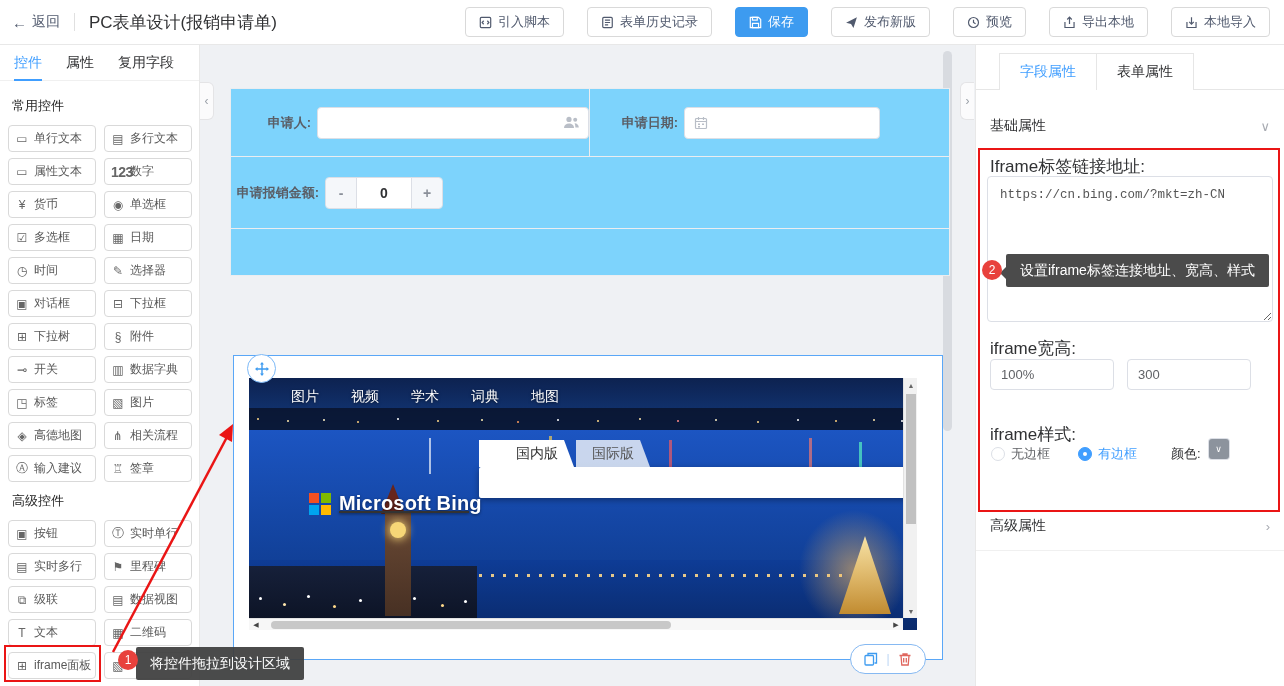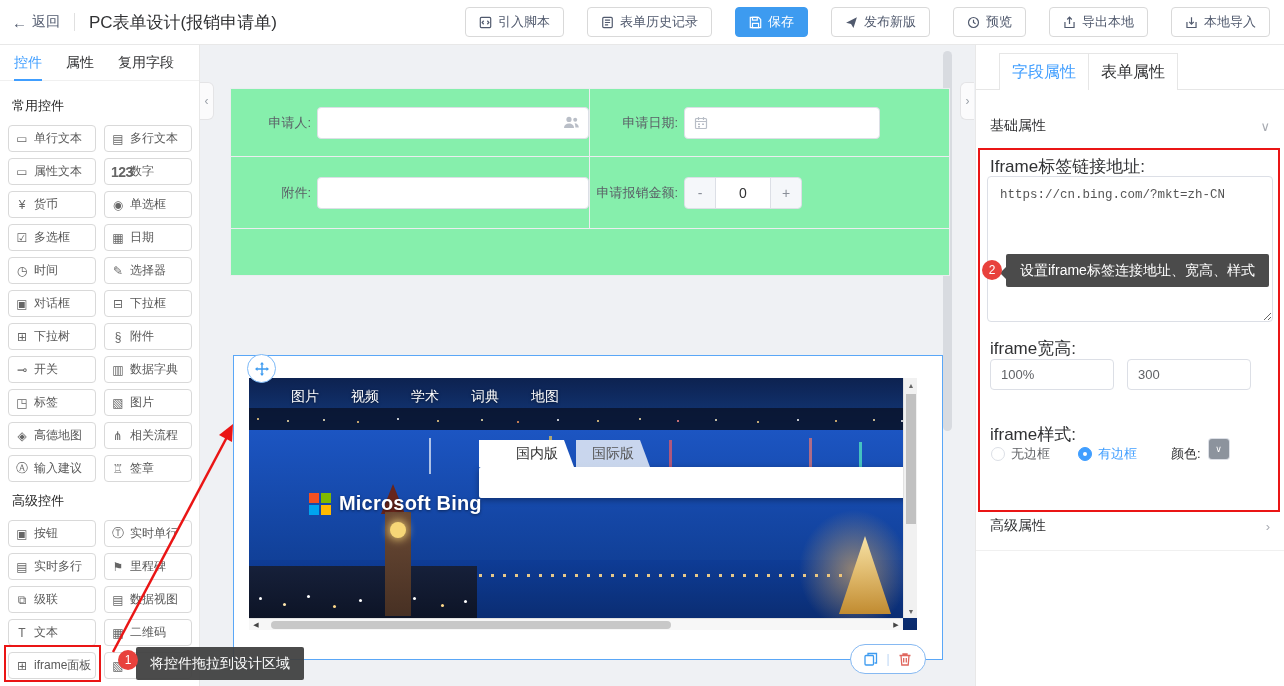--- a/index.html
+++ b/index.html
@@ -34,21 +34,21 @@
   .comp .cicon.tiny { font-size:14px; letter-spacing:-0.5px; font-weight:bold; }
   .comp.hl { position:relative; }
 
   
   .canvas { position:absolute; left:200px; top:45px; width:775px; height:641px; background:#eff1f4; overflow:hidden; }
   .canvas-scrollbar { position:absolute; left:743px; top:6px; width:9px; height:380px; background:#d8dbe0; border-radius:5px; }
   .collapse-handle { position:absolute; width:14px; height:38px; background:#fbfbfc; border:1px solid #e4e4e6; color:#9aa0a8; display:flex; align-items:center; justify-content:center; font-size:12px; z-index:6; cursor:pointer; }
   .collapse-handle.left  { left:200px; top:82px; border-left:none; border-radius:0 6px 6px 0; }
   .collapse-handle.right { left:960px; top:82px; border-right:none; border-radius:6px 0 0 6px; }
 
-  .form-card { position:absolute; left:30px; top:43px; width:720px; background:#86efac; border:1px solid #ebedf0; }
+  .form-card { position:absolute; left:30px; top:43px; width:720px; background:#7dd3fc; border:1px solid #ebedf0;font-weight:bold; }
   .form-row { display:flex; border-bottom:1px solid #ebedf0; }
   .form-row:last-child { border-bottom:none; }
   .form-cell { width:50%; display:flex; align-items:center; }
   .form-cell.first { border-right:1px solid #ebedf0; }
   .r1 { height:68px; } .r2 { height:68px; } .r3 { height:72px; } .r4 { height:46px; }
   .f-label { flex:0 0 86px; text-align:right; font-size:13px; color:#5a5e66; padding-right:6px; }
   .form-cell.second .f-label { flex:0 0 92px; margin-left:2px; }
   .f-input { position:relative; height:32px; border:1px solid #dcdfe6; border-radius:4px; background:#fff; display:flex; align-items:center; }
   .w-wide { width:272px; } .w-mid { width:196px; }
   .icon-right { position:absolute; right:8px; top:7px; }
@@ -83,34 +83,34 @@
   .tower-clock { position:absolute; left:141px; bottom:92px; width:16px; height:16px; border-radius:50%; background:#f7d777; box-shadow:0 0 8px 2px rgba(247,215,119,.8); }
   .tree-glow { position:absolute; right:8px; bottom:0; width:110px; height:120px; background:radial-gradient(closest-side,rgba(255,190,90,.55),transparent); }
   .tree { position:absolute; right:26px; bottom:16px; width:52px; height:78px; background:linear-gradient(#ffe9a8,#c98f2d); clip-path:polygon(50% 0,100% 100%,0 100%); opacity:.95; }
   .bing-nav { position:absolute; left:42px; top:10px; display:flex; gap:32px; z-index:3; }
   .bnav-link { color:#fff; font-size:14px; text-shadow:0 1px 3px rgba(0,0,0,.6); cursor:pointer; }
   .bing-tabs { position:absolute; left:230px; top:62px; display:flex; z-index:3; }
   .btab { height:27px; padding:0 16px; display:flex; align-items:center; font-size:14px; clip-path:polygon(0 0,calc(100% - 10px) 0,100% 100%,0 100%); }
   .btab.active { background:#fff; color:#333;padding-left:37px; }
   .btab.inactive { background:rgba(245,247,250,.8); color:#555; margin-left:2px; }
   .bing-search { position:absolute; left:230px; top:89px; width:437px; height:31px; background:#fff; border-radius:2px; box-shadow:0 2px 6px rgba(0,0,0,.35); z-index:2; }
-  .bing-logo { position:absolute; left:60px; top:114px; display:flex; align-items:center; gap:8px; z-index:3; }
+  .bing-logo { position:absolute; left:60px; top:114px; display:flex; align-items:center; gap:8px; z-index:3;text-decoration:underline; }
   .msq-grid { display:grid; grid-template-columns:10px 10px; grid-template-rows:10px 10px; gap:2px; }
   .logo-text { color:#fff; font-size:20px; font-weight:600; letter-spacing:.2px; text-shadow:0 1px 3px rgba(0,0,0,.5); }
   .vscroll { position:absolute; right:0; top:0; bottom:12px; width:14px; background:#f1f1f1; z-index:5; border-left:1px solid #e2e2e2; }
   .vthumb { position:absolute; left:2px; top:16px; width:10px; height:130px; background:#c1c1c1; }
   .varr { position:absolute; left:0; width:14px; height:14px; font-size:7px; color:#666; display:flex; align-items:center; justify-content:center; }
   .hscroll { position:absolute; left:0; right:14px; bottom:0; height:12px; background:#f7f7f7; z-index:5; border-top:1px solid #e2e2e2; }
   .hthumb { position:absolute; left:22px; top:2px; width:400px; height:8px; background:#c8c8c8; border-radius:4px; }
   .harr { position:absolute; top:0; width:14px; height:12px; font-size:7px; color:#444; display:flex; align-items:center; justify-content:center; }
 
   
   .rpanel { position:absolute; left:975px; top:45px; width:309px; height:641px; background:#fff; border-left:1px solid #e8e8e8; z-index:3; }
   .rp-tabs { position:absolute; left:0; top:8px; width:100%; height:37px; display:flex; padding-left:23px; border-bottom:1px solid #e6e6e6; }
-  .rp-tab { height:37px; padding:0 12px; display:flex; align-items:center; font-size:16px; border:1px solid #e6e6e6; border-bottom:none; background:#fff; cursor:pointer; margin-bottom:-1px; }
+  .rp-tab { height:37px; padding:0 20px; display:flex; align-items:center; font-size:14px; border:1px solid #e6e6e6; border-bottom:none; background:#fff; cursor:pointer; margin-bottom:-1px; }
   .rp-tab.active { color:#409eff; }
   .rp-tab + .rp-tab { border-left:none; color:#303133; }
   .sec-head { position:absolute; left:14px; right:14px; display:flex; align-items:center; justify-content:space-between; font-size:14px; color:#303133; cursor:pointer; }
   .sec-basic { top:72px; }
   .sec-adv { top:472px; }
   .rp-hairline { position:absolute; left:0; right:0; top:505px; border-bottom:1px solid #f0f0f0; }
   .caret { color:#a8abb2; font-size:13px; }
   .rp-label { position:absolute; left:14px; font-size:17px; color:#303133; }
   .lbl-url { top:110px; }
   .lbl-size { top:292px; }
@@ -399,24 +399,20 @@
                     <rect x="4" y="7.5" width="2" height="1.5"></rect>
                     <rect x="8" y="7.5" width="2" height="1.5"></rect>
                     <rect x="4" y="10" width="2" height="1.5"></rect>
                   </g>
                 </svg>
             </span>
           </div>
         </div>
       </div>
       <div class="form-row r3">
-        <div class="form-cell first">
-          <span class="f-label">附件:</span>
-          <div class="f-input w-wide"></div>
-        </div>
         <div class="form-cell second">
           <span class="f-label">申请报销金额:</span>
           <div class="stepper">
             <span class="step-btn">-</span>
             <span class="step-val">0</span>
             <span class="step-btn">+</span>
           </div>
         </div>
       </div>
       <div class="form-row r4"></div>

